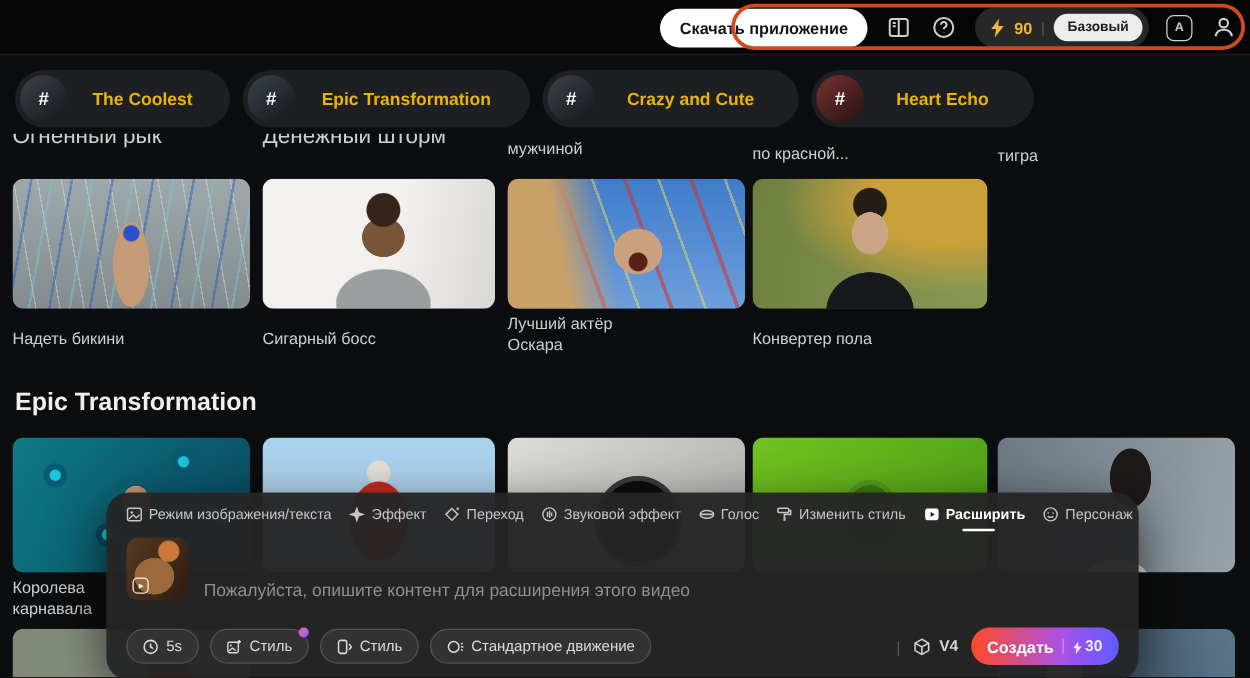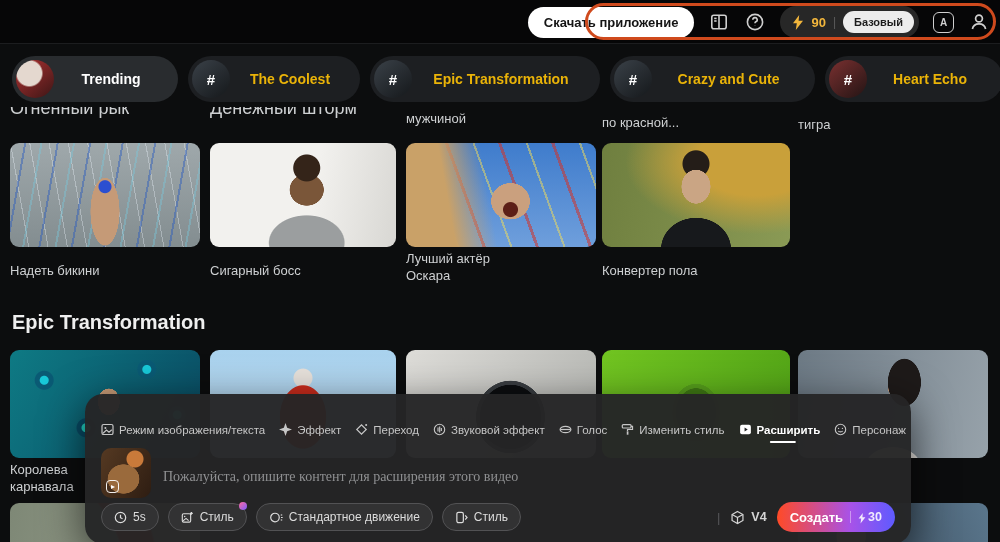--- a/index.html
+++ b/index.html
@@ -98,27 +98,27 @@
   #r2b { left:798px; top:503px; width:190px; height:39px; border-radius:9px 9px 0 0;
     background:
       radial-gradient(ellipse 26px 30px at 28% 85%, #caa584 0 55%, transparent 58%),
       linear-gradient(70deg, #31404e, #5a768c); }
 
   #section-title { position:absolute; left:12px; top:311px; color:#efefef; font-size:20px; font-weight:700; }
 
   
   #panel { position:absolute; left:85px; top:394px; width:826px; height:150px; background:rgba(37,37,38,0.97);
     border-radius:18px; z-index:5; box-shadow:0 12px 44px rgba(0,0,0,.65); }
-  #tools { display:flex; align-items:center; gap:14px; padding:11px 14px 0 16px; white-space:nowrap;margin-top:18px; }
+  #tools { display:flex; align-items:center; gap:14px; padding:11px 14px 0 16px; white-space:nowrap; }
   .tool { display:flex; align-items:center; gap:5px; color:#c6c6c6; font-size:11.5px; position:relative; cursor:pointer; }
   .tool.active { color:#fff; font-weight:700; }
   .tool svg { flex:0 0 auto; }
   .tool-underline { position:absolute; left:50%; transform:translateX(-35%); bottom:-7px; width:26px; height:2px; background:#fff; border-radius:1px; }
 
-  #prompt-row { display:flex; align-items:center; gap:12px; padding:12px 16px 0 16px;font-family:Liberation Serif, serif; }
+  #prompt-row { display:flex; align-items:flex-end; gap:12px; padding:12px 16px 0 16px; }
   #attach-thumb { position:relative; width:50px; height:50px; border-radius:10px; flex:0 0 auto;
     background:
       radial-gradient(circle at 68% 22%, #c97a3a 0 8px, transparent 9px),
       radial-gradient(ellipse 26px 24px at 45% 62%, #9a6a3c 0 60%, transparent 62%),
       linear-gradient(120deg, #55392 2, #2e1d12); 
     background:
       radial-gradient(circle at 68% 22%, #c97a3a 0 8px, transparent 9px),
       radial-gradient(ellipse 26px 24px at 45% 62%, #9a6a3c 0 60%, transparent 62%),
       linear-gradient(120deg, #553922, #2e1d12); }
   #play-badge { position:absolute; left:5px; bottom:5px; width:13px; height:13px; border:1.3px solid rgba(255,255,255,.92); border-radius:4px; display:flex; align-items:center; justify-content:center; }
@@ -174,24 +174,20 @@
         <svg width="20" height="20" viewBox="0 0 20 20" fill="none" stroke="#cfcfcf" stroke-width="1.7">
           <circle cx="10" cy="6.5" r="3.4"></circle>
             <path d="M3.4 17 c.8-4 3.4-5.2 6.6-5.2 s5.8 1.2 6.6 5.2"></path>
         </svg>
       </div>
     </div>
     <div id="annotation-ring"></div>
   </div>
 
   <div id="tabs">
-    <div class="tab active" style="width:166px">
-      <div class="tab-avatar av-trend"></div>
-      <div class="tab-label">Trending</div>
-    </div>
     <div class="tab" style="width:172px">
       <div class="tab-avatar av-hash">#</div>
       <div class="tab-label">The Coolest</div>
     </div>
     <div class="tab" style="width:230px">
       <div class="tab-avatar av-hash">#</div>
       <div class="tab-label">Epic Transformation</div>
     </div>
     <div class="tab" style="width:205px">
       <div class="tab-avatar av-hash">#</div>
@@ -321,32 +317,32 @@
         <svg width="13" height="13" viewBox="0 0 14 14" fill="none" stroke="#dcdcdc" stroke-width="1.2">
           <rect x="1.4" y="3" width="9" height="9" rx="1.4"></rect>
             <circle cx="4" cy="5.8" r=".8" fill="#dcdcdc" stroke="none"></circle>
             <path d="M2.2 10.6 L5.4 8 L8.2 10.4"></path>
             <path d="M11.2 1 v3 M9.7 2.5 h3" stroke-width="1.3"></path>
         </svg>
         <span>Стиль</span>
         <span class="dot"></span>
       </div>
       <div class="pill">
+        <svg width="13" height="13" viewBox="0 0 14 14" fill="none" stroke="#dcdcdc" stroke-width="1.3">
+          <rect x="2" y="1.4" width="7" height="11.2" rx="1.8"></rect>
+            <path d="M11 4.6 L13 7 L11 9.4"></path>
+        </svg>
+        <span>Стиль</span>
+      </div>
+      <div class="pill">
         <svg width="14" height="13" viewBox="0 0 15 14" fill="none" stroke="#dcdcdc" stroke-width="1.3">
           <circle cx="6.4" cy="7" r="4.6"></circle>
             <path d="M12.6 4.6 l1.6 -.6 M12.9 7 h1.8 M12.6 9.4 l1.6 .6"></path>
         </svg>
         <span>Стандартное движение</span>
-      </div>
-      <div class="pill">
-        <svg width="13" height="13" viewBox="0 0 14 14" fill="none" stroke="#dcdcdc" stroke-width="1.3">
-          <rect x="2" y="1.4" width="7" height="11.2" rx="1.8"></rect>
-            <path d="M11 4.6 L13 7 L11 9.4"></path>
-        </svg>
-        <span>Стиль</span>
       </div>
 
       <div id="controls-right">
         <span class="vdiv">|</span>
         <div id="version-chip">
           <svg width="15" height="15" viewBox="0 0 16 16" fill="none" stroke="#d5d5d5" stroke-width="1.3">
             <path d="M8 1.5 L13.8 4.8 V11.2 L8 14.5 L2.2 11.2 V4.8 Z"></path>
               <path d="M8 8 L13.8 4.8 M8 8 L2.2 4.8 M8 8 V14.5"></path>
           </svg>
           <span>V4</span>

